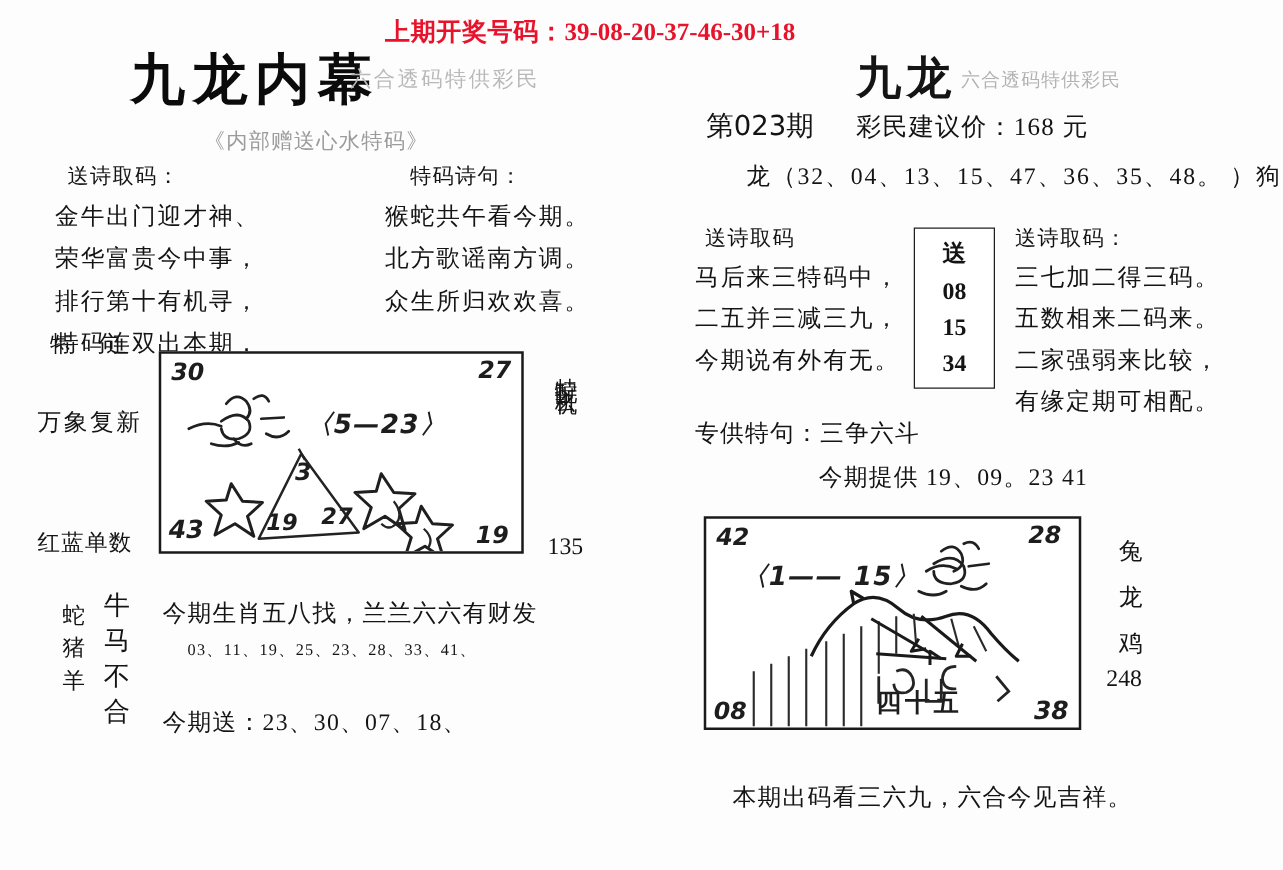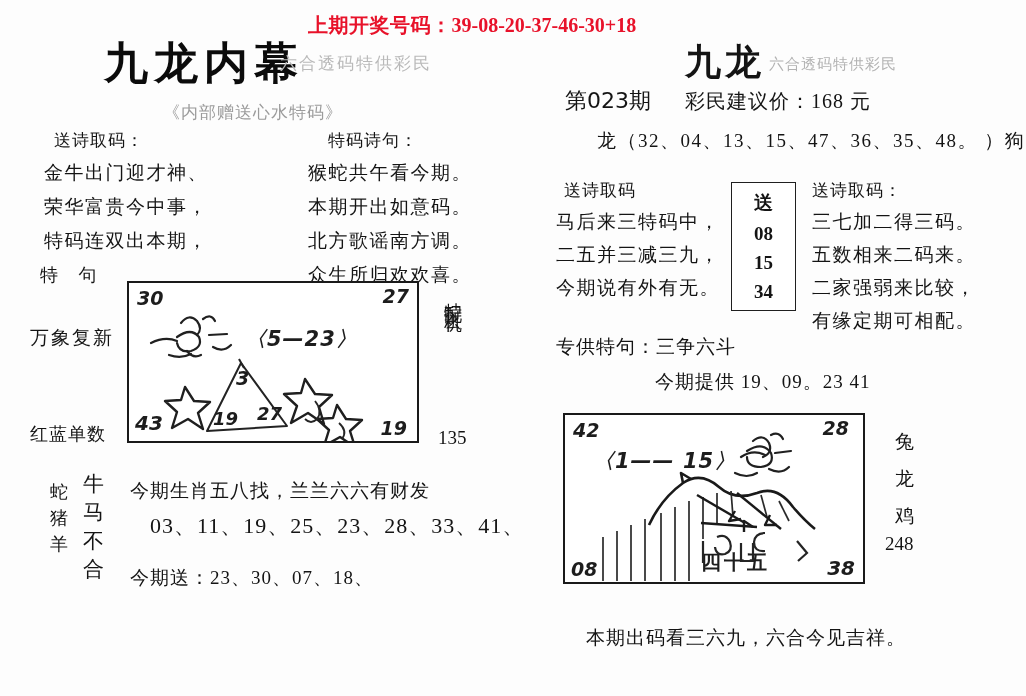--- a/index.html
+++ b/index.html
@@ -122,21 +122,21 @@
   .zodiac-col {
     font-size: 18px;
     line-height: 1.45;
     text-align: center;
     white-space: nowrap;
   }
   .zc1 { left: 50px; top: 479px; }
   .zc2 { left: 83px; top: 470px; font-size: 21px; line-height: 1.35; }
 
   .sent1 { left: 130px; top: 478px; font-size: 19px; letter-spacing: 1px; white-space: nowrap; }
-  .sent2 { left: 150px; top: 511px; font-size: 22px; letter-spacing: 1px; white-space: nowrap; }
+  .sent2 { left: 150px; top: 511px; font-size: 13px; letter-spacing: 1px; white-space: nowrap; }
   .sent3 { left: 130px; top: 565px; font-size: 19px; letter-spacing: 1px; white-space: nowrap; }
 
   
   .brand-right {
     left: 685px; top: 38px;
     font-size: 36px; font-weight: bold; letter-spacing: 4px;
     font-family: "DejaVu Serif", "Liberation Serif", serif;
     white-space: nowrap;
   }
   .brand-sub-right {
@@ -194,27 +194,27 @@
   </div>
 
   <div class="abs brand-left">九龙内幕</div>
   <div class="abs brand-sub-left">六合透码特供彩民</div>
   <div class="abs subtitle-left">《内部赠送心水特码》</div>
 
   <div class="abs lp-col1">
     <div class="poem-title">送诗取码：</div>
     <div class="poem-line">金牛出门迎才神、</div>
     <div class="poem-line">荣华富贵今中事，</div>
+    <div class="poem-line">排行第十有机寻，</div>
     <div class="poem-line">特码连双出本期，</div>
   </div>
 
   <div class="abs lp-col2">
     <div class="poem-title">特码诗句：</div>
     <div class="poem-line">猴蛇共午看今期。</div>
-    <div class="poem-line">本期开出如意码。</div>
     <div class="poem-line">北方歌谣南方调。</div>
     <div class="poem-line">众生所归欢欢喜。</div>
   </div>
 
   <div class="abs te-ju">特 句</div>
   <div class="abs wanxiang">万象复新</div>
   <div class="abs hongl">红蓝单数</div>
 
   <div class="abs vert-label tepei">特配玄机</div>
   <div class="abs num135">135</div>

